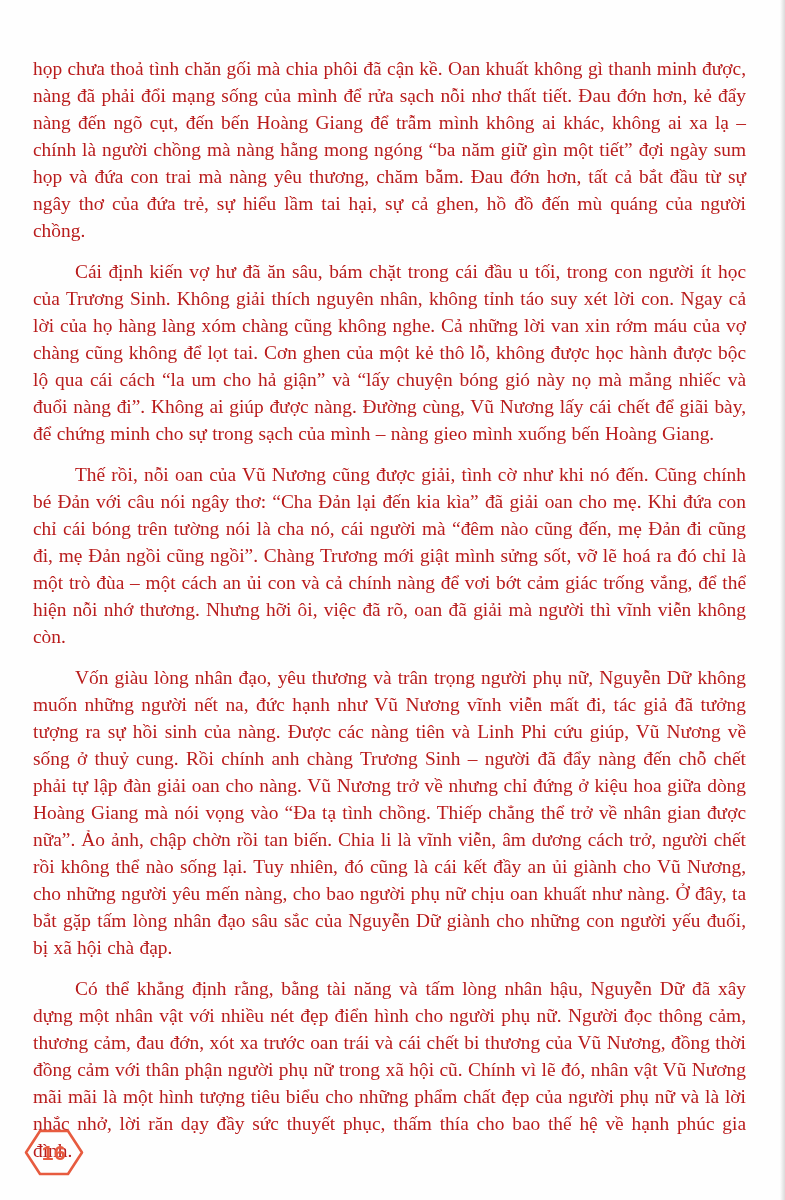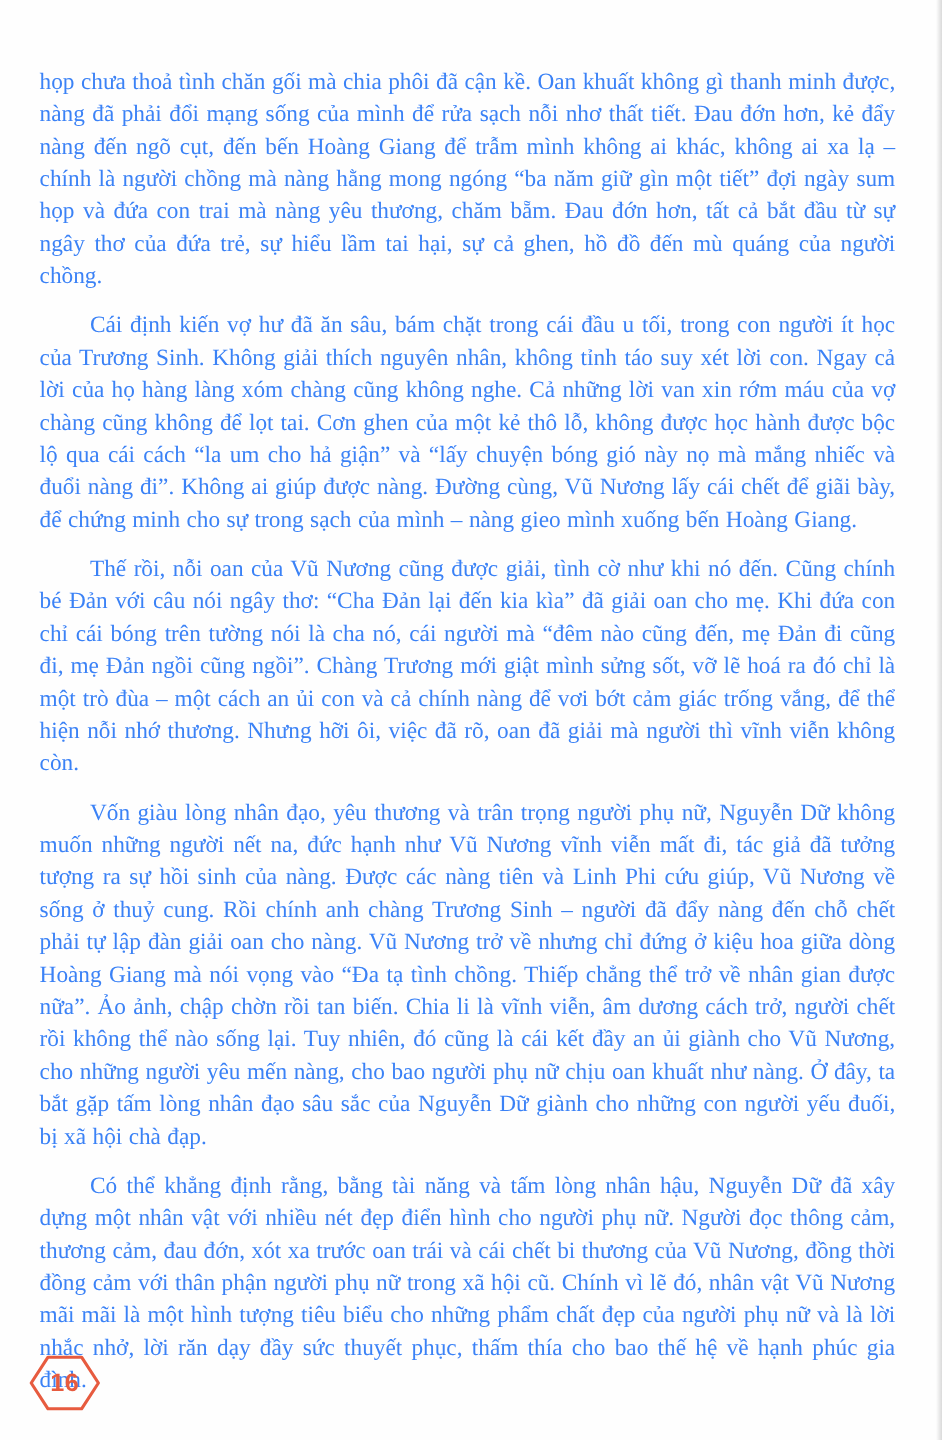--- a/index.html
+++ b/index.html
@@ -36,21 +36,21 @@
     top: 55px;
     left: 33px;
     width: 713px;
   }
 
   .para {
     font-size: 19.4px;
     line-height: 27px;
     text-align: justify;
     text-indent: 42px;
-    color: #3b82f6;
+    color: #b91c1c;
     margin-bottom: 14px;
     word-spacing: 0.5px;
   }
 
   .para.no-indent {
     text-indent: 0;
   }
 
   .page-badge {
     position: absolute;

